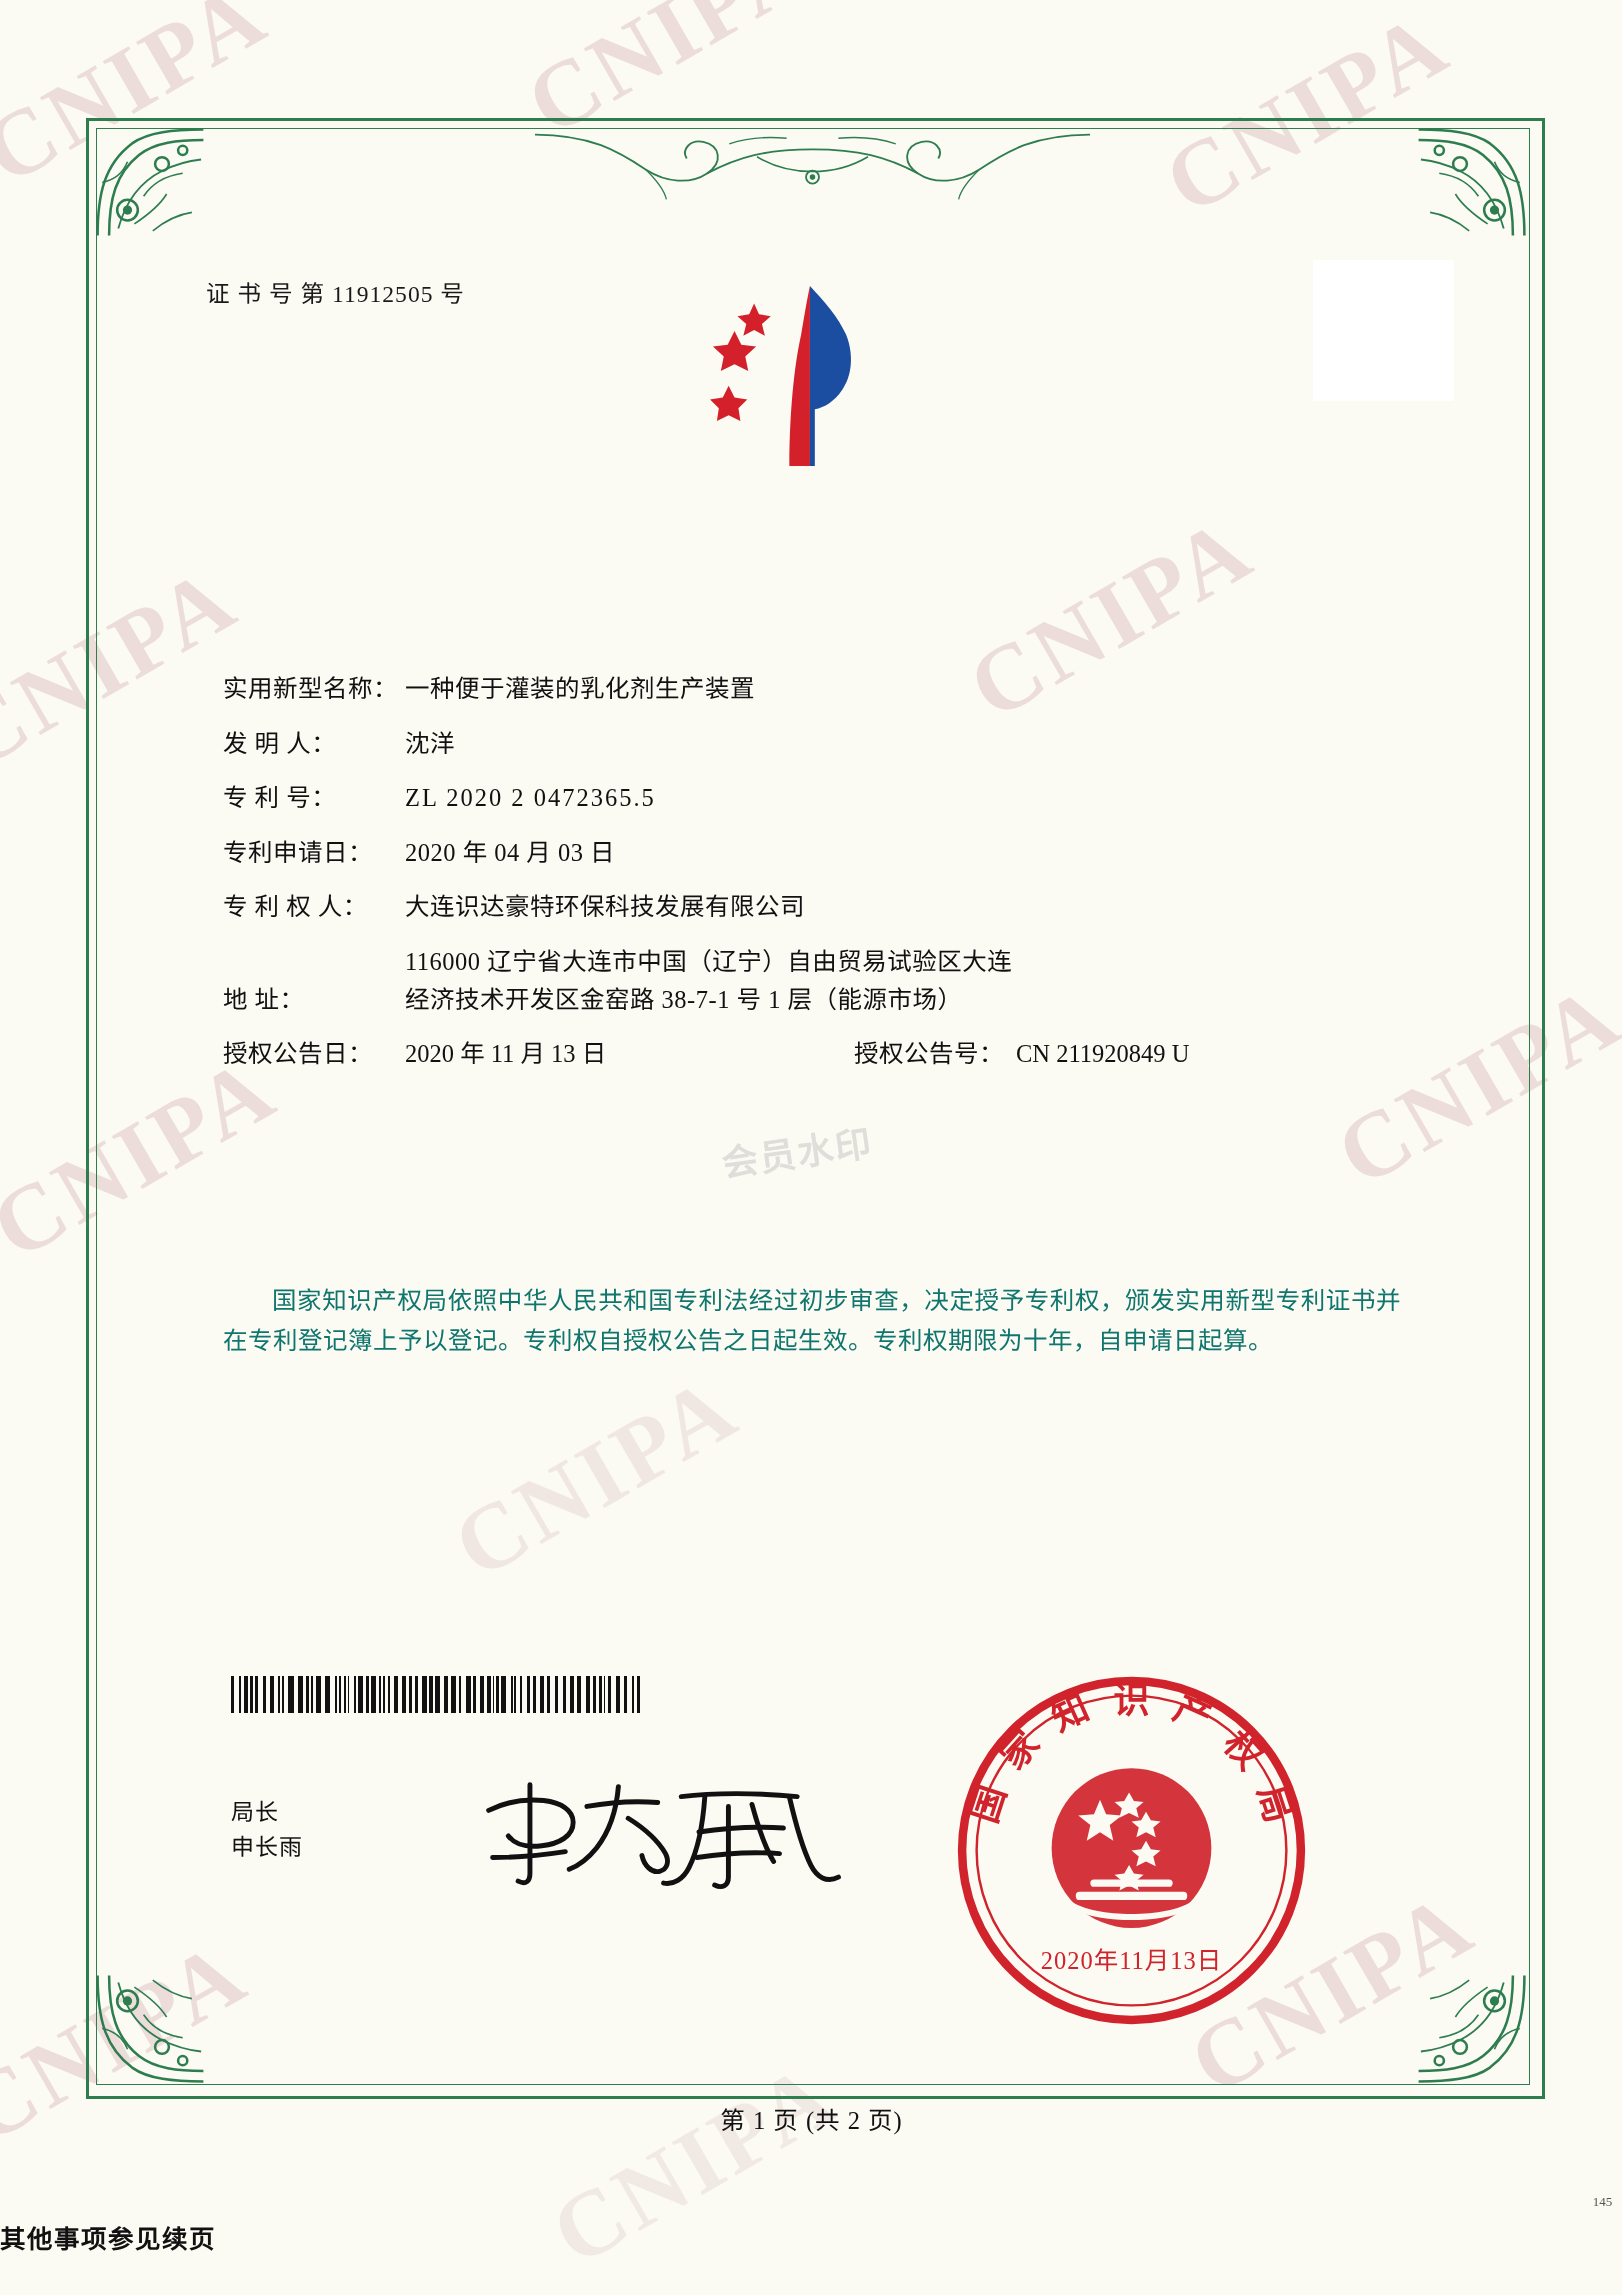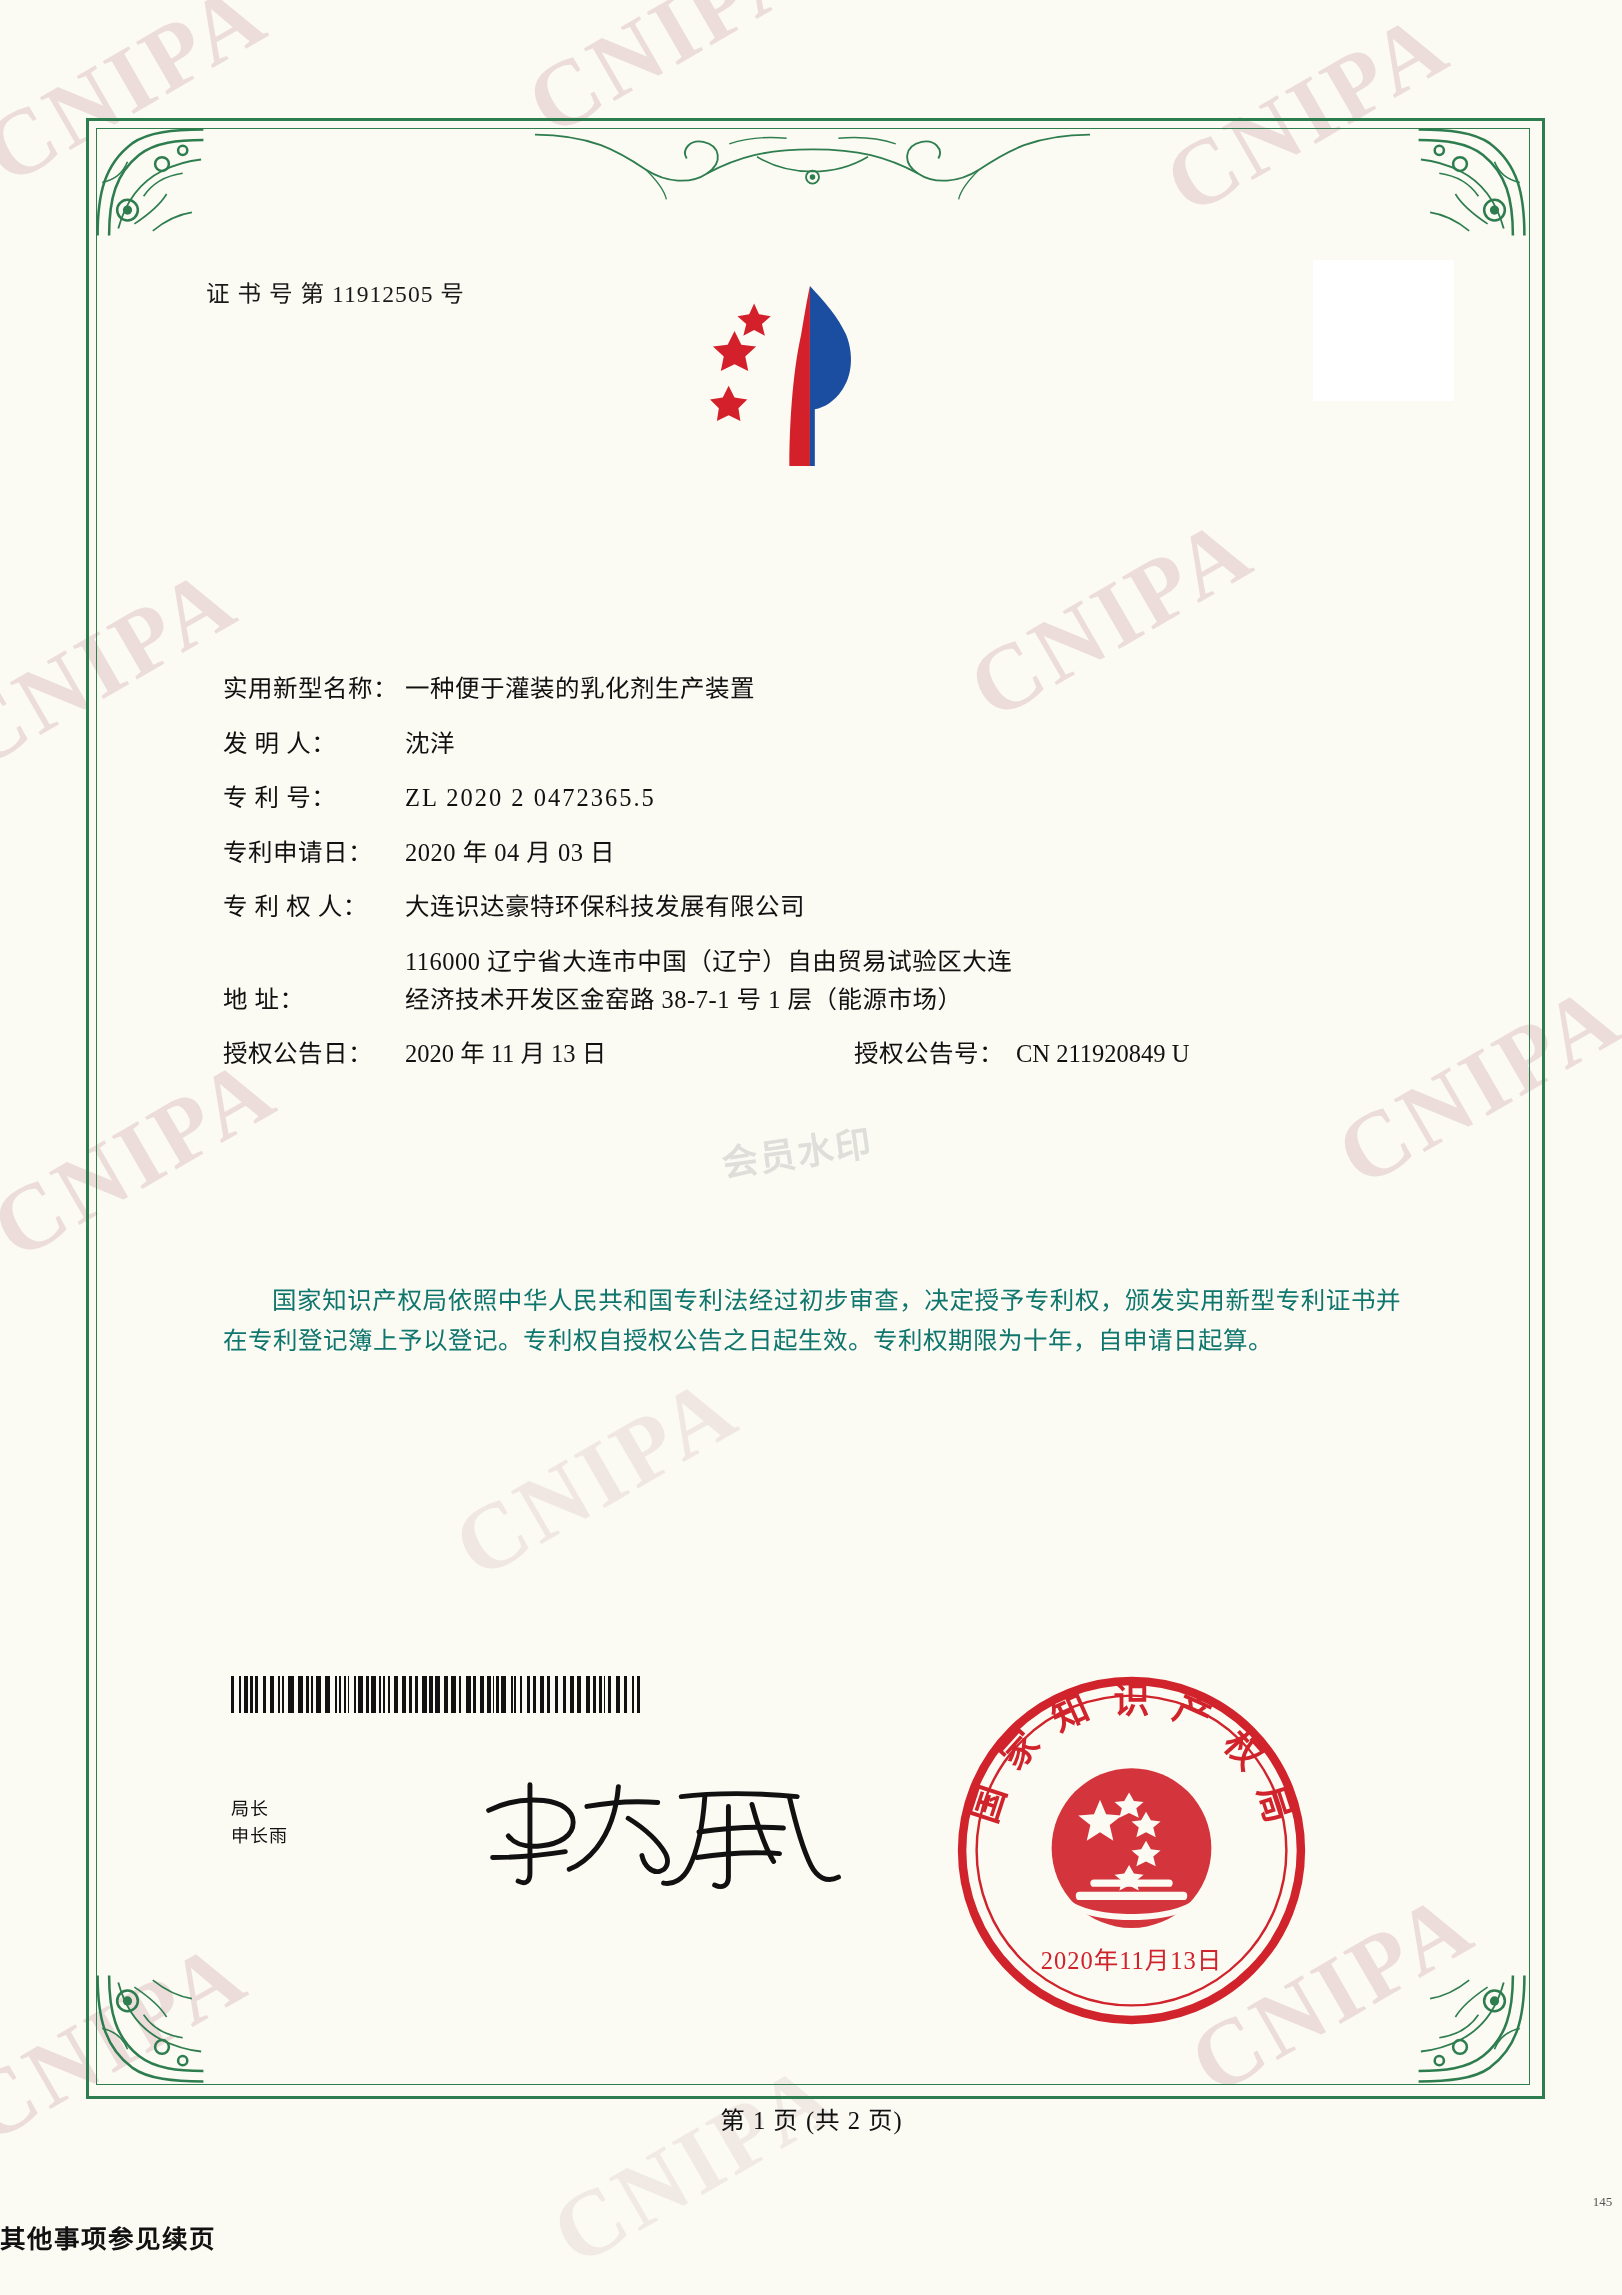--- a/index.html
+++ b/index.html
@@ -204,21 +204,21 @@
     height: 37px;
     display: flex;
     align-items: stretch;
   }
   .barcode span { display: block; background: #111; height: 100%; }
 
   .signature-block {
     position: absolute;
     left: 231px;
     top: 1796px;
-    font-size: 18px;
+    font-size: 23px;
     line-height: 1.52;
     color: #111;
     letter-spacing: 1px;
   }
   .sig-script {
     position: absolute;
     left: 471px;
     top: 1767px;
     width: 393px;
     height: 128px;

